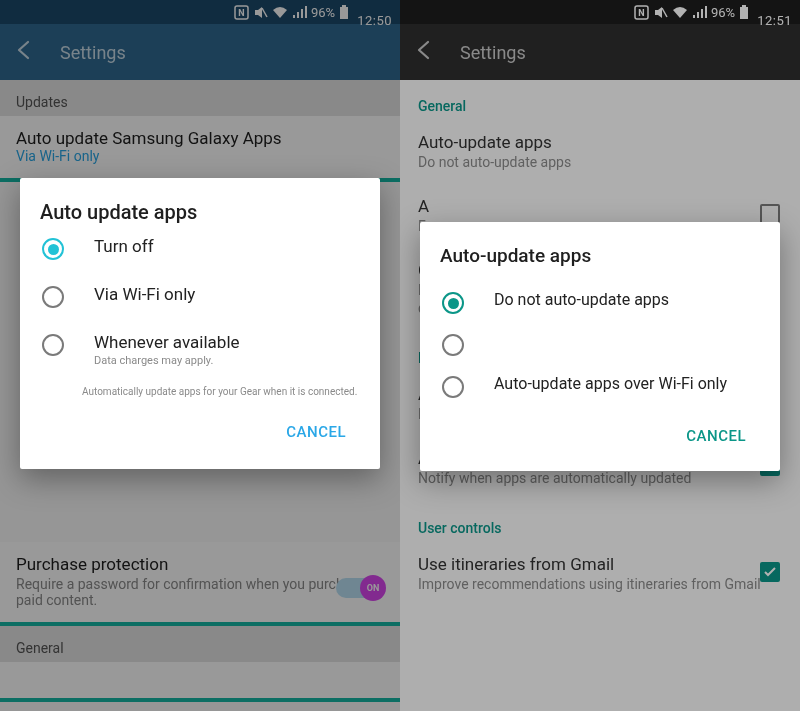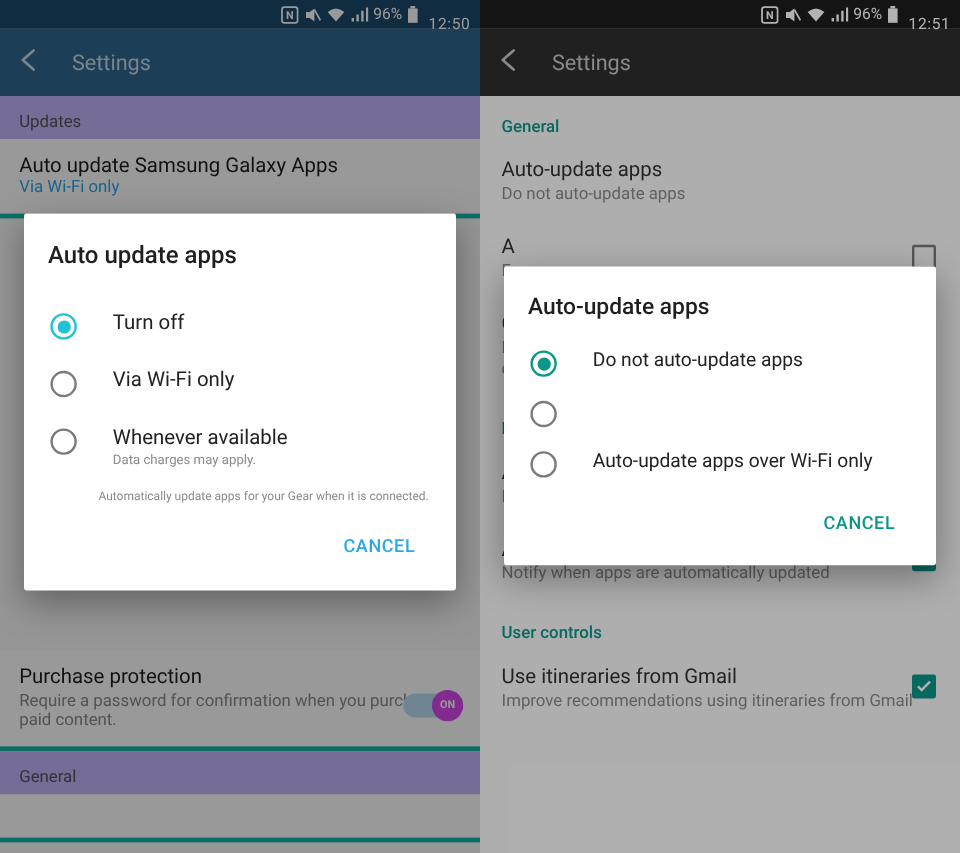--- a/index.html
+++ b/index.html
@@ -51,21 +51,21 @@
   .phone-right .statusbar { background:#1d1d1d; }
   .phone-right .actionbar { background:#2f2f2f; color:#b5b5b5; }
   .phone-right .actionbar .title { color:#c5c5c5; }
   .phone-right .back svg path { stroke:#c5c5c5; }
   
   .content { background:#fafafa; height: calc(100% - 80px); overflow:hidden; }
   .section-header {
     font-size: 14px;
     padding: 14px 16px 6px;
     color:#555;
-    background:#c4b5fd;
+    background:#e5e5e5;
   }
   .phone-right .section-header { color:#0b9688; background:transparent; font-weight:500; padding:18px 18px 8px;}
   .item {
     padding: 12px 16px 14px;
     border-bottom:4px solid #14b8a6;
     background:#fff;
   }
   .phone-right .item { background:transparent; border-bottom:none; padding:10px 18px 16px;}
   .item .primary { color:#1f1f1f; font-size:17px; }
   .phone-right .item .primary{ font-size:17px; color:#333;}
@@ -102,21 +102,21 @@
     position:absolute;
     left:20px; right:20px;
     background:#fff;
     border-radius:2px;
     box-shadow:0 10px 30px rgba(0,0,0,.35);
     padding:22px 20px 10px;
   }
   .phone-left .dialog{ top:178px; }
   .phone-right .dialog{ top:222px; padding:22px 20px 8px;}
   .dialog-title{
-    font-size:20px; font-weight:500; color:#1f1f1f; margin-bottom:23px;
+    font-size:20px; font-weight:500; color:#1f1f1f; margin-bottom:0;
   }
   .phone-right .dialog-title{font-size:19px;margin-bottom:14px;}
   .radio-row{
     display:flex; align-items:flex-start; gap:30px;
     padding:12px 2px;
   }
   .phone-right .radio-row{padding:9px 2px;}
   .radio{
     width:22px;height:22px;border-radius:50%;
     border:2px solid #7a7a7a;

